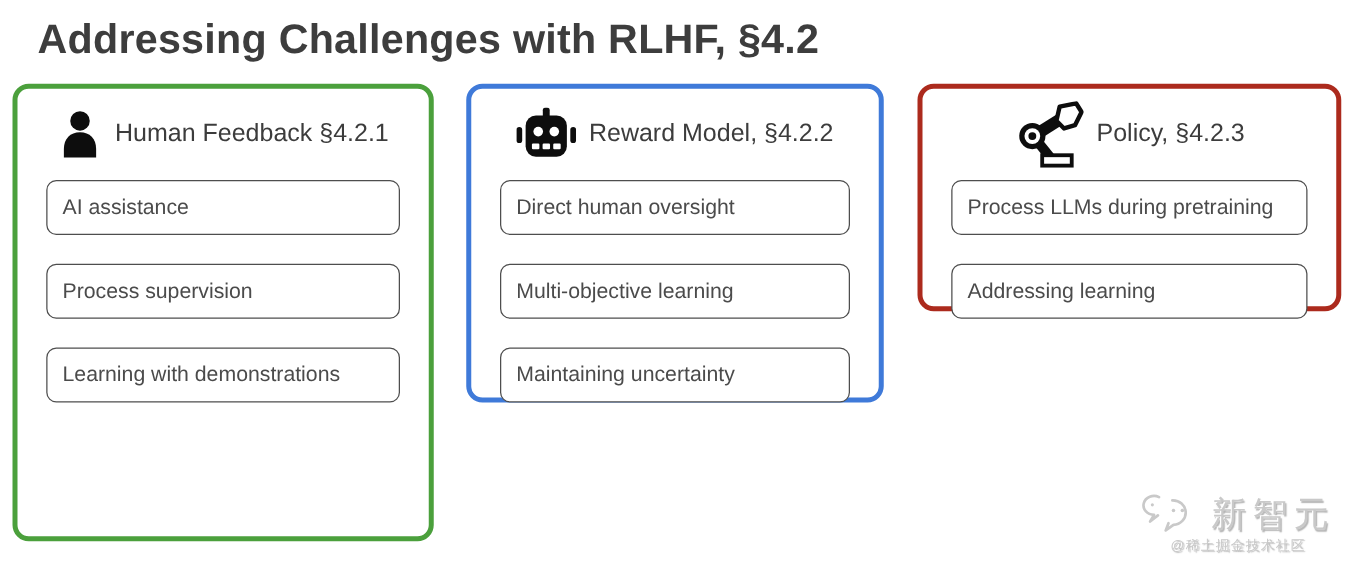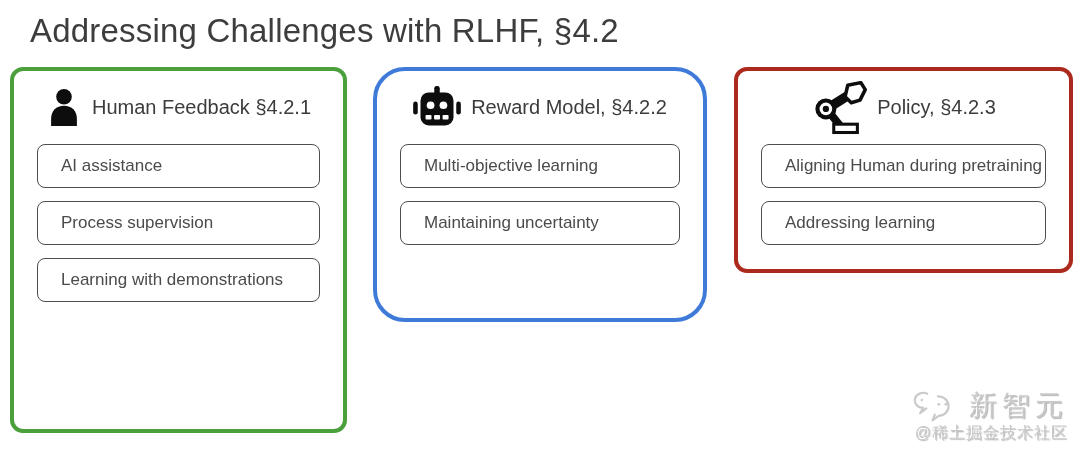--- a/index.html
+++ b/index.html
@@ -10,82 +10,82 @@
     position:relative;
     width:1080px; height:450px;
     background:#ffffff;
     overflow:hidden;
   }
 
   .page-title {
     position:absolute;
     left:30px; top:12px;
     font-size:33px;
-    font-weight:400;
+    font-weight:700;
     letter-spacing:0.2px;
     color:#3d3d3d;
   }
 
   .group {
     position:absolute;
     top:67px;
     background:#ffffff;
     border:4px solid #888;
     border-radius:13px;
   }
   .group-human-feedback { left:10px;  width:337px; height:366px; }
-  .group-reward-model   { left:373px; width:334px; height:255px;border-radius:32px; }
-  .group-policy         { left:734px; width:339px; height:206px; }
+  .group-reward-model   { left:373px; width:334px; height:255px; }
+  .group-policy         { left:734px; width:339px; height:182px; }
 
   .group-header {
     height:73px;
     display:flex;
     align-items:center;
     justify-content:center;
     gap:10px;
   }
   .group-label {
     font-size:20px;
     font-weight:500;
     color:#3c3c3c;
     white-space:nowrap;
   }
   .icon { display:flex; align-items:center; justify-content:center; }
 
   .items { padding:0 23px; }
   .item {
     height:44px;
-    margin-bottom:13px;
+    margin-bottom:23px;
     border:1.5px solid #4e4e4e;
     border-radius:8px;
     background:#ffffff;
     display:flex;
     align-items:center;
-    padding:0 23px;
+    padding:0 12px;
     font-size:17px;
     color:#4b4b4b;
     white-space:nowrap;
   }
 
   .watermark {
     position:absolute;
     right:12px; bottom:6px;
     text-align:right;
     color:#c9c9c9;
     text-shadow:-1px -1px 0 #ffffff, 1px 1px 1px #b3b3b3;
     user-select:none;
   }
   .wm-top {
     display:flex;
-    align-items:flex-end;
+    align-items:flex-start;
     justify-content:flex-end;
     gap:8px;
   }
   .wm-brand { font-size:28px; letter-spacing:5px; font-weight:500; }
-  .wm-handle { font-size:16px; letter-spacing:1px; margin-top:-2px; }
+  .wm-handle { font-size:11px; letter-spacing:1px; margin-top:-2px;text-align:center; }
 </style>
 </head>
 <body>
 
 <div class="canvas">
 
   <h1 class="page-title">Addressing Challenges with RLHF, §4.2</h1>
 
   <section class="group group-human-feedback" style="border-color: rgb(75, 160, 60);">
     <div class="group-header">
@@ -115,20 +115,21 @@
           <circle cx="19" cy="21" r="4.2" fill="#ffffff"></circle>
           <circle cx="33" cy="21" r="4.2" fill="#ffffff"></circle>
           <rect x="13.5" y="31.5" width="6.5" height="5" rx="1" fill="#ffffff"></rect>
           <rect x="22.8" y="31.5" width="6.5" height="5" rx="1" fill="#ffffff"></rect>
           <rect x="32.1" y="31.5" width="6.5" height="5" rx="1" fill="#ffffff"></rect>
         </svg>
       </span>
       <span class="group-label">Reward Model, §4.2.2</span>
     </div>
     <div class="items">
+        <div class="item">Direct human oversight</div>
         <div class="item">Multi-objective learning</div>
         <div class="item">Maintaining uncertainty</div>
       </div>
   </section>
 
   <section class="group group-policy" style="border-color: rgb(172, 42, 29);">
     <div class="group-header">
       <span class="icon">
         <svg width="56" height="54" viewBox="0 0 64 60" aria-hidden="true">
           <path d="M18 31 L45 14" stroke="#0d0d0d" stroke-width="11"></path>
@@ -137,21 +138,21 @@
           <path d="M21 35 L33 50" stroke="#0d0d0d" stroke-width="9"></path>
           <rect x="26" y="48.5" width="27" height="9.5" fill="#ffffff" stroke="#0d0d0d" stroke-width="3.5"></rect>
           <circle cx="17" cy="31" r="12" fill="#0d0d0d"></circle>
           <circle cx="17" cy="31" r="7.2" fill="#ffffff"></circle>
           <circle cx="17" cy="31" r="3.6" fill="#0d0d0d"></circle>
         </svg>
       </span>
       <span class="group-label">Policy, §4.2.3</span>
     </div>
     <div class="items">
-        <div class="item">Aligning Human during pretraining</div>
+        <div class="item">Process LLMs during pretraining</div>
         <div class="item">Addressing learning</div>
       </div>
   </section>
 
   <div class="watermark">
     <div class="wm-top">
       <span class="icon">
         <svg width="48" height="36" viewBox="0 0 54 40" aria-hidden="true" fill="none" stroke="#c9c9c9" stroke-width="2.4" stroke-linecap="round" stroke-linejoin="round">
           <path d="M16 5 a9.5 8.5 0 1 0 -4.5 16 l-3.5 6 7-5.5"></path>
           <path d="M28 8 a11.5 11 0 1 1 1 22 l-7 5 2.5-6.5"></path>

